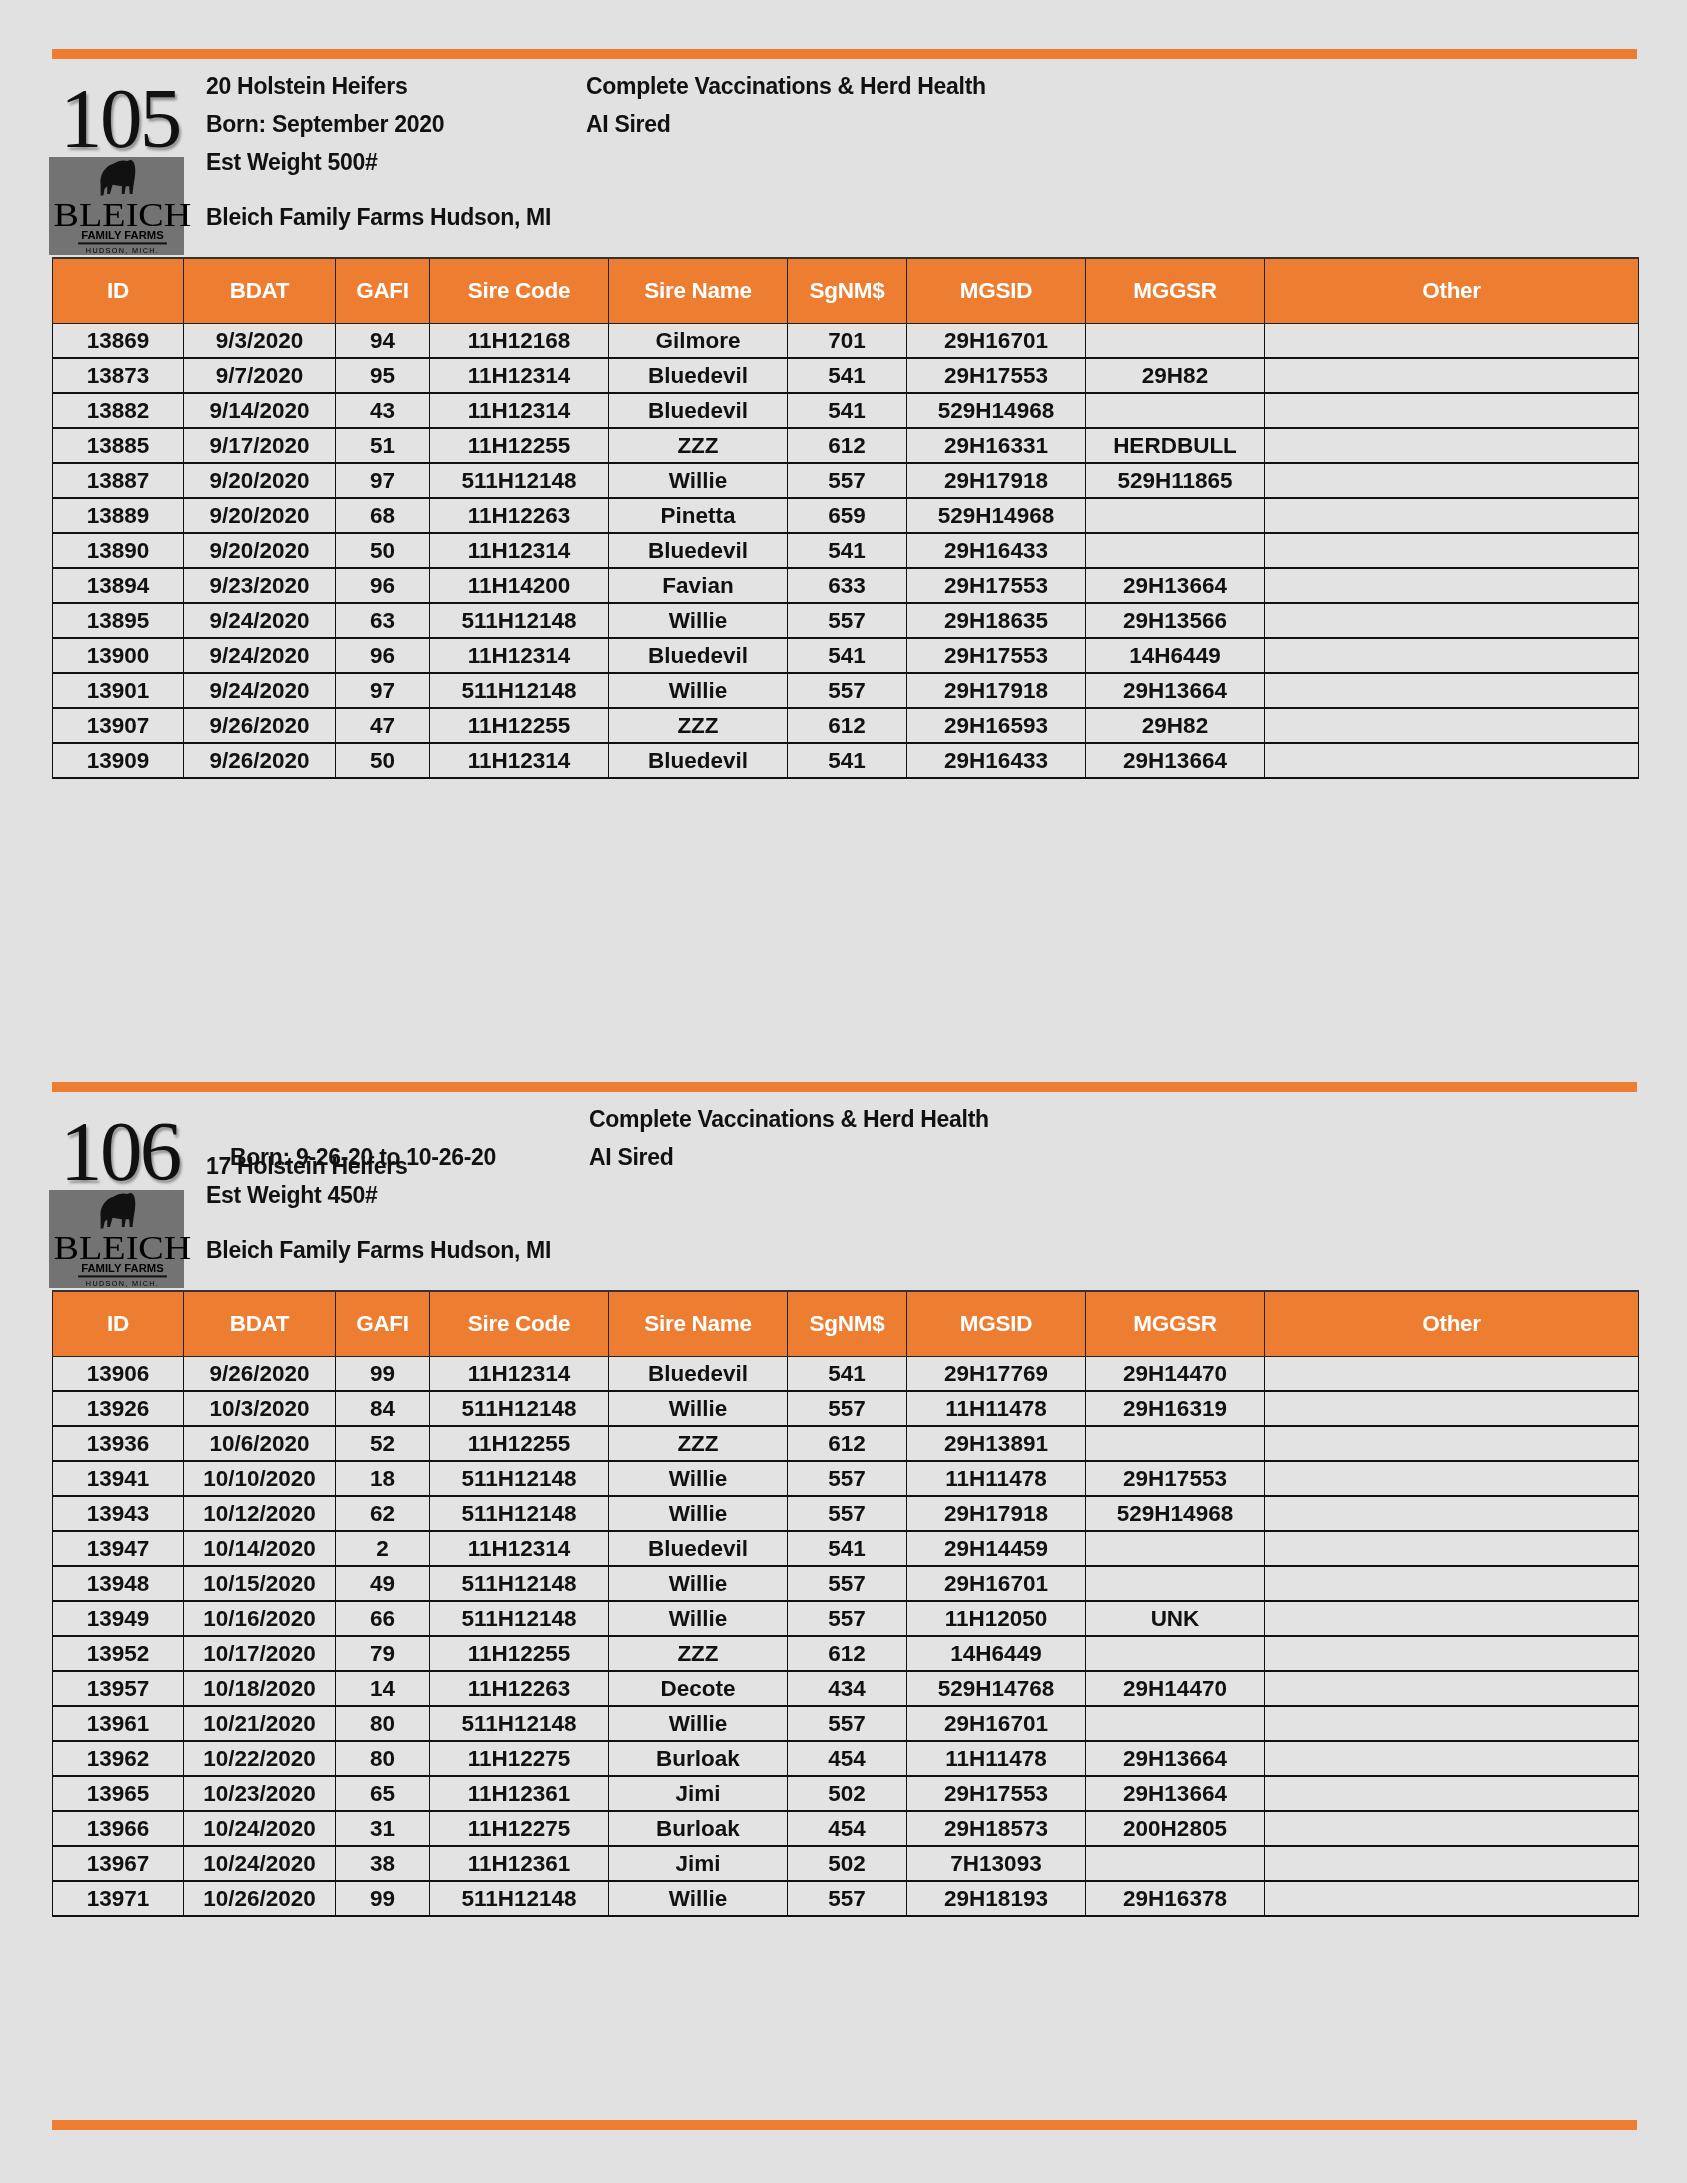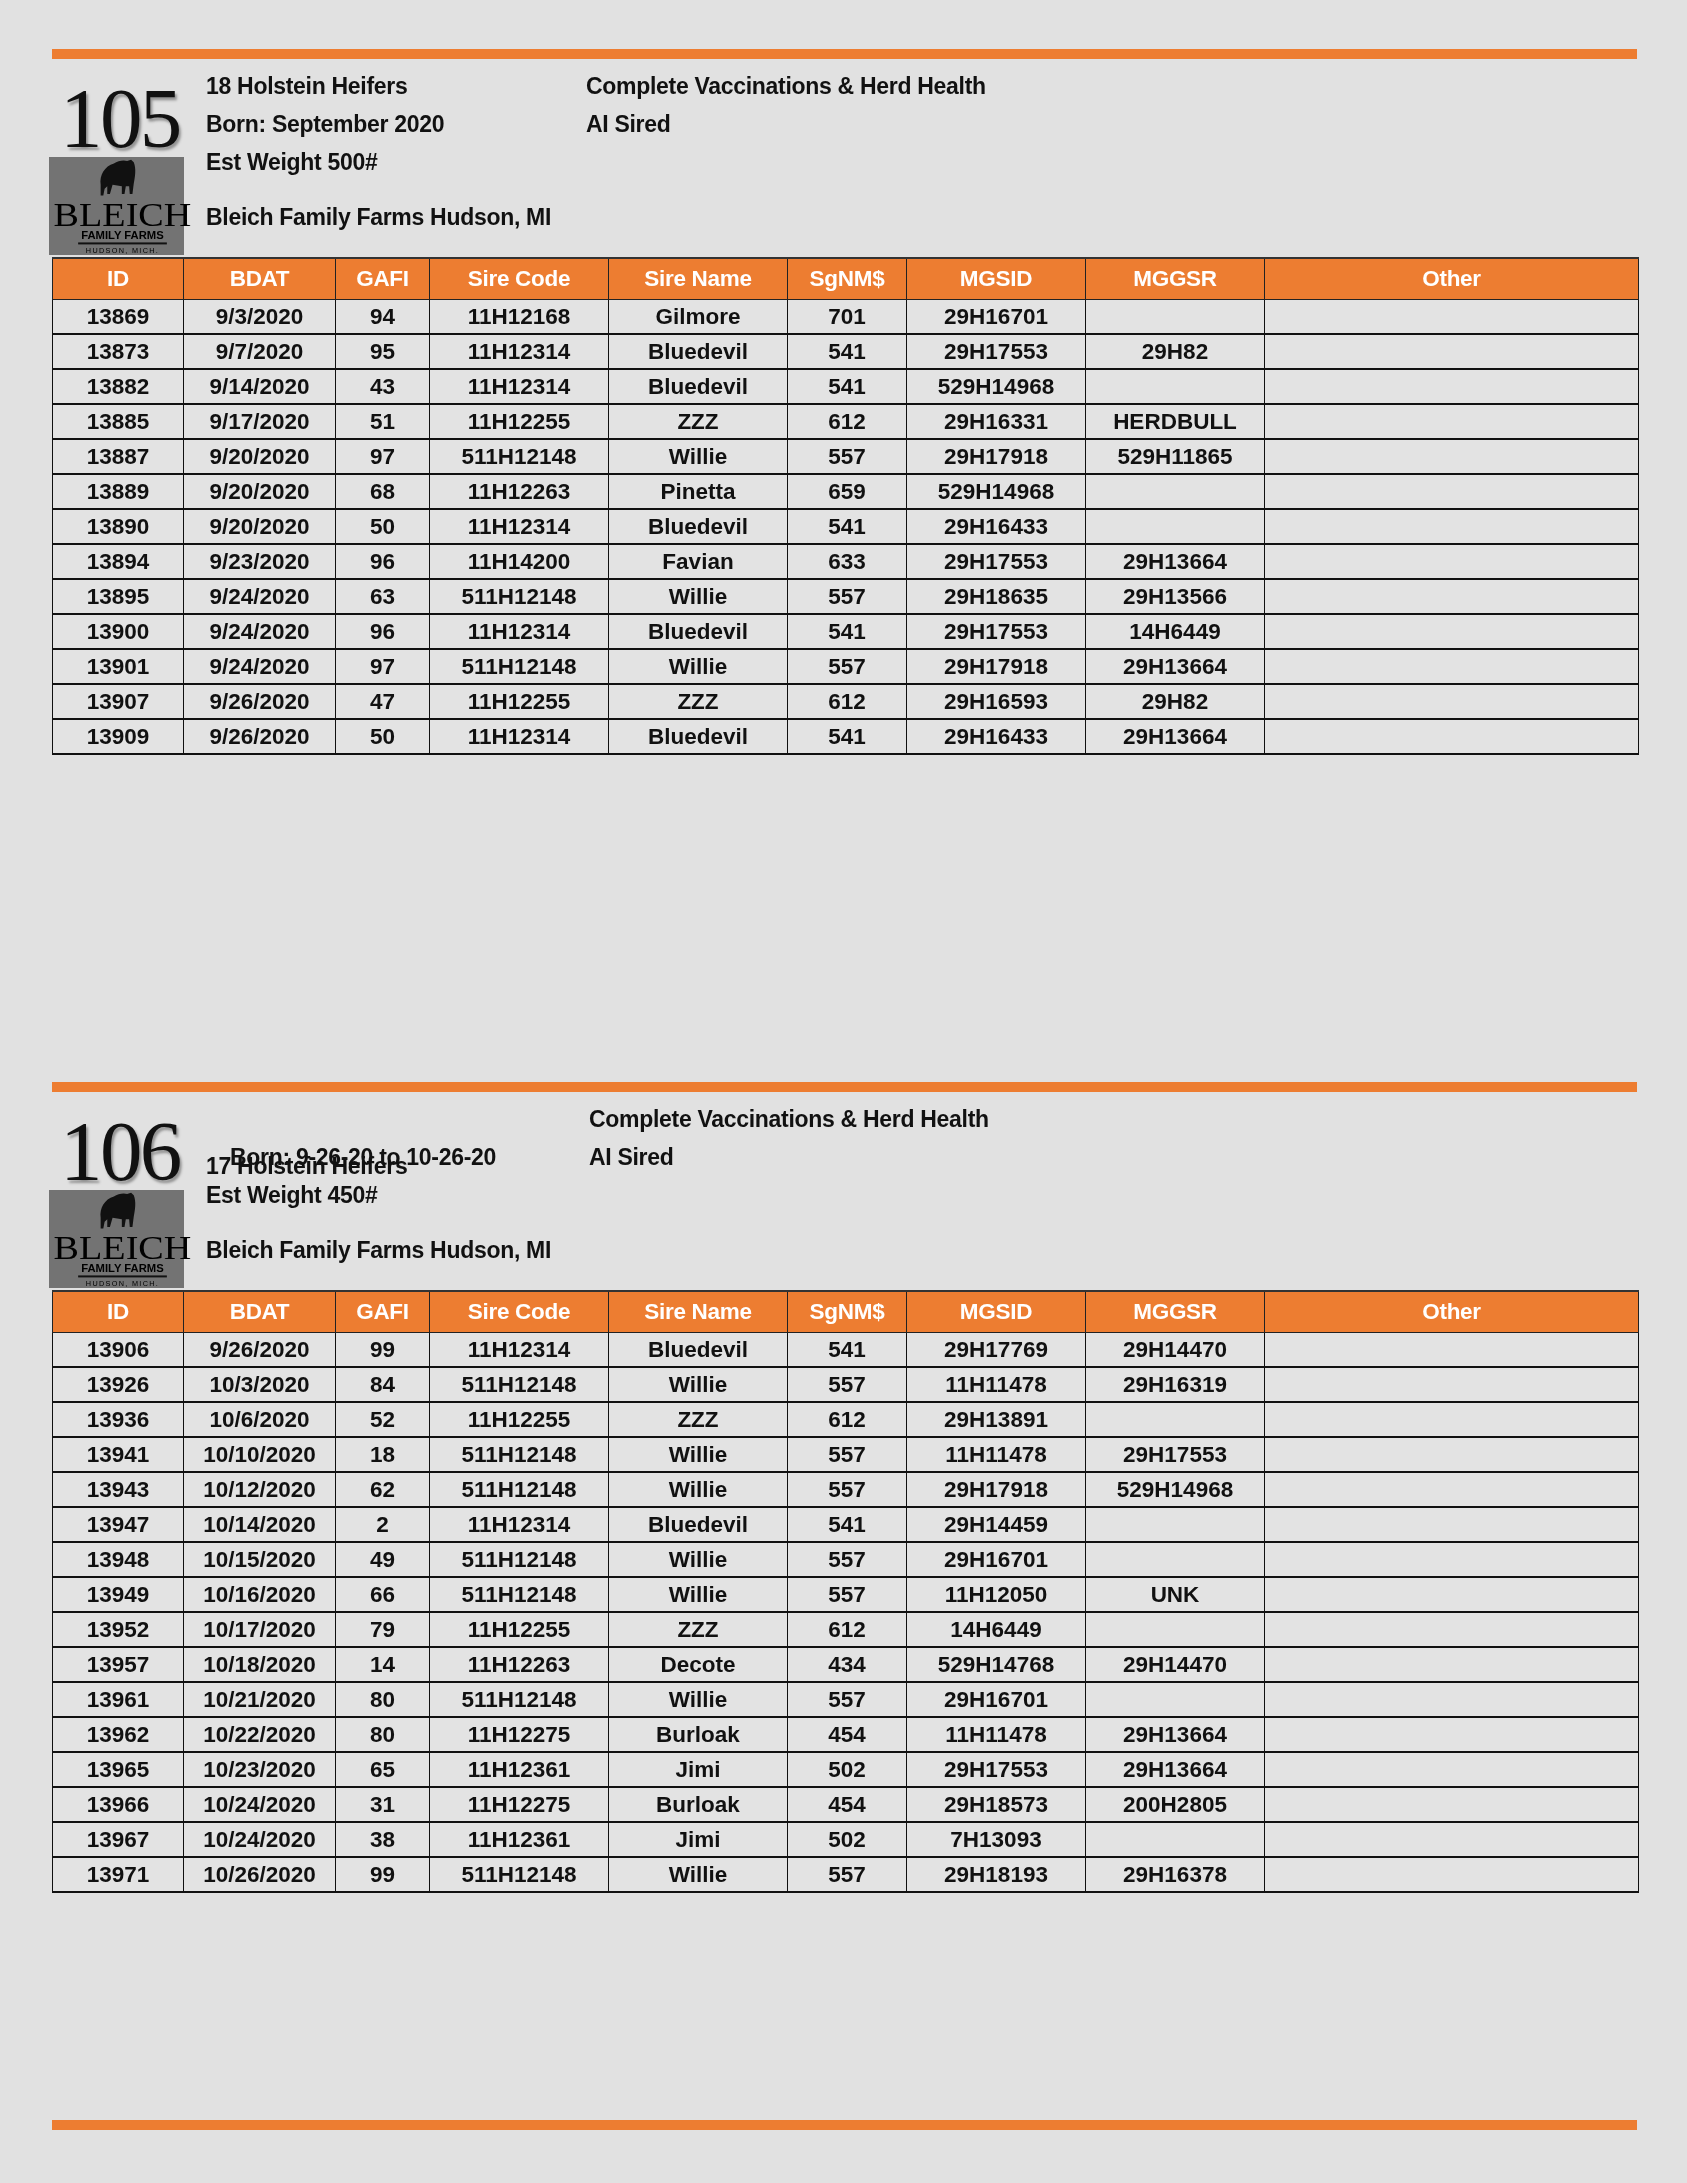--- a/index.html
+++ b/index.html
@@ -28,21 +28,21 @@
     position: absolute; font-size: 23px; font-weight: bold; white-space: nowrap;
     letter-spacing: -0.3px;
   }
   table.grid {
     position: absolute; left: 52px; width: 1585px;
     border-collapse: collapse; table-layout: fixed;
     font-size: 22.5px; font-weight: bold;
   }
   table.grid th {
     background: #ed7d31; color: #fff; font-weight: bold;
-    height: 32px; padding: 4px; border: 1.3px solid #222; border-top: 2px solid #333;
+    height: 32px; padding: 16px; border: 1.3px solid #222; border-top: 2px solid #333;
     letter-spacing: -0.3px;
   }
   table.grid td {
     height: 33px; padding: 0; text-align: center;
     border: 1.3px solid #111; border-bottom: 2px solid #111;
     background: #e3e3e3;
   }
 </style>
 </head>
 <body>
@@ -52,21 +52,21 @@
   <div class="lot-number">105</div>
   <div class="logo">
       <svg width="147" height="98" viewBox="0 0 222 148">
         <path d="M78 42 C76 28 84 14 98 10 C104 6 112 4 118 6 L124 4 L128 8 C132 18 130 30 128 40 L126 56 L122 56 L121 44 L116 44 L114 56 L110 56 L110 44 L96 42 L92 56 L88 56 L88 44 L84 48 L82 58 L78 58 Z" fill="#111"></path>
         <text x="111" y="104" text-anchor="middle" font-family="Liberation Serif, serif" font-size="50" textLength="208" lengthAdjust="spacingAndGlyphs">BLEICH</text>
         <text x="111" y="124" text-anchor="middle" font-family="Liberation Sans, sans-serif" font-size="17" font-weight="bold">FAMILY FARMS</text>
         <rect x="44" y="129" width="134" height="3" fill="#111"></rect>
         <text x="111" y="145" text-anchor="middle" font-family="Liberation Sans, sans-serif" font-size="11" letter-spacing="2">HUDSON, MICH.</text>
       </svg>
     </div>
-  <div class="info" style="left:206px; top:21px;">18 Holstein Heifers</div>
+  <div class="info" style="left:206px; top:21px;">20 Holstein Heifers</div>
   <div class="info" style="left:206px; top:59px;">Born: September 2020</div>
   <div class="info" style="left:206px; top:97px;">Est Weight 500#</div>
   <div class="info" style="left:206px; top:152px;">Bleich Family Farms  Hudson, MI</div>
   <div class="info" style="left:586px; top:21px;">Complete Vaccinations &amp; Herd Health</div>
   <div class="info" style="left:586px; top:59px;">AI Sired</div>
   <table class="grid" style="top:205px;">
     <colgroup>
       <col style="width:131px">
         <col style="width:152px">
         <col style="width:94px">

